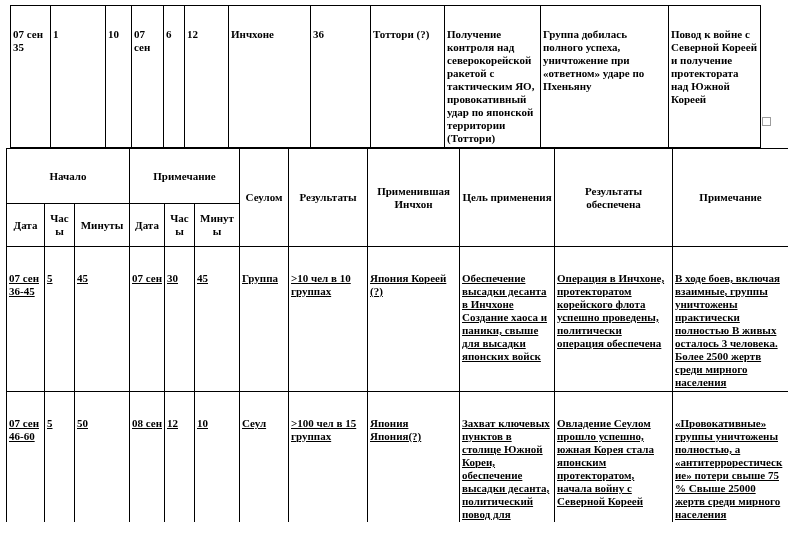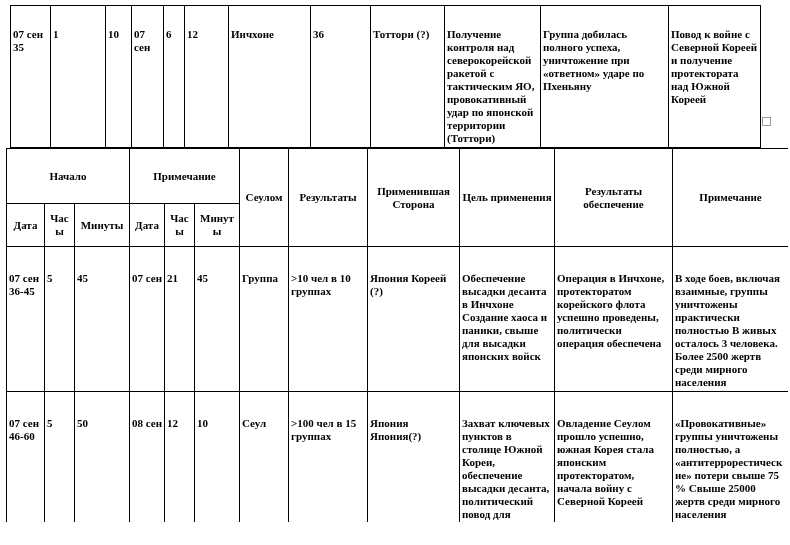--- a/index.html
+++ b/index.html
@@ -34,21 +34,21 @@
     position: absolute; left: 762px; top: 117px;
     width: 7px; height: 7px;
     border: 1px solid #9c9c9c; background: #ffffff;
   }
   
   .t2-wrap { position: absolute; left: 6px; top: 148px; width: 782px; height: 374px; overflow: hidden; }
   .t2 { width: 782px; }
   .t2 th { text-align: center; vertical-align: middle; }
   .t2 .rh1 { height: 55px; }
   .t2 .rh2 { height: 43px; }
-  .t2 tbody td { padding-top: 25px; }
+  .t2 tbody td { padding-top: 25px; text-decoration: underline; }
   .t2 .dr1 { height: 131px; }
   .t2 .dr2 { height: 148px; }
 </style>
 </head>
 <body>
 
 <div class="t1-wrap">
   <table class="tbl t1">
     <colgroup>
       <col style="width:40px">
@@ -100,41 +100,41 @@
       <col style="width:95px">
         <col style="width:118px">
         <col style="width:116px">
     </colgroup>
     <thead>
       <tr class="rh1">
         <th colspan="3">Начало</th>
         <th colspan="3">Примечание</th>
         <th rowspan="2">Сеулом</th>
         <th rowspan="2">Результаты</th>
-        <th rowspan="2">Применившая Сторона</th>
+        <th rowspan="2">Применившая Инчхон</th>
         <th rowspan="2">Цель применения</th>
-        <th rowspan="2">Результаты обеспечение</th>
+        <th rowspan="2">Результаты обеспечена</th>
         <th rowspan="2">Примечание</th>
       </tr>
       <tr class="rh2">
         <th>Дата</th>
         <th>Часы</th>
         <th>Минуты</th>
         <th>Дата</th>
         <th>Часы</th>
         <th>Минуты</th>
       </tr>
     </thead>
     <tbody>
       <tr class="dr1">
         <td>07 сен 36-45</td>
         <td>5</td>
         <td>45</td>
         <td>07 сен</td>
-        <td>21</td>
+        <td>30</td>
         <td>45</td>
         <td>Группа</td>
         <td>&gt;10 чел в 10 группах</td>
         <td>Япония Кореей (?)</td>
         <td>Обеспечение высадки десанта в Инчхоне Создание хаоса и паники, свыше для высадки японских войск</td>
         <td>Операция в Инчхоне, протекторатом корейского флота успешно проведены, политически операция обеспечена</td>
         <td>В ходе боев, включая взаимные, группы уничтожены практически полностью В живых осталось 3 человека. Более 2500 жертв среди мирного населения</td>
       </tr>
       <tr class="dr2">
         <td>07 сен 46-60</td>

